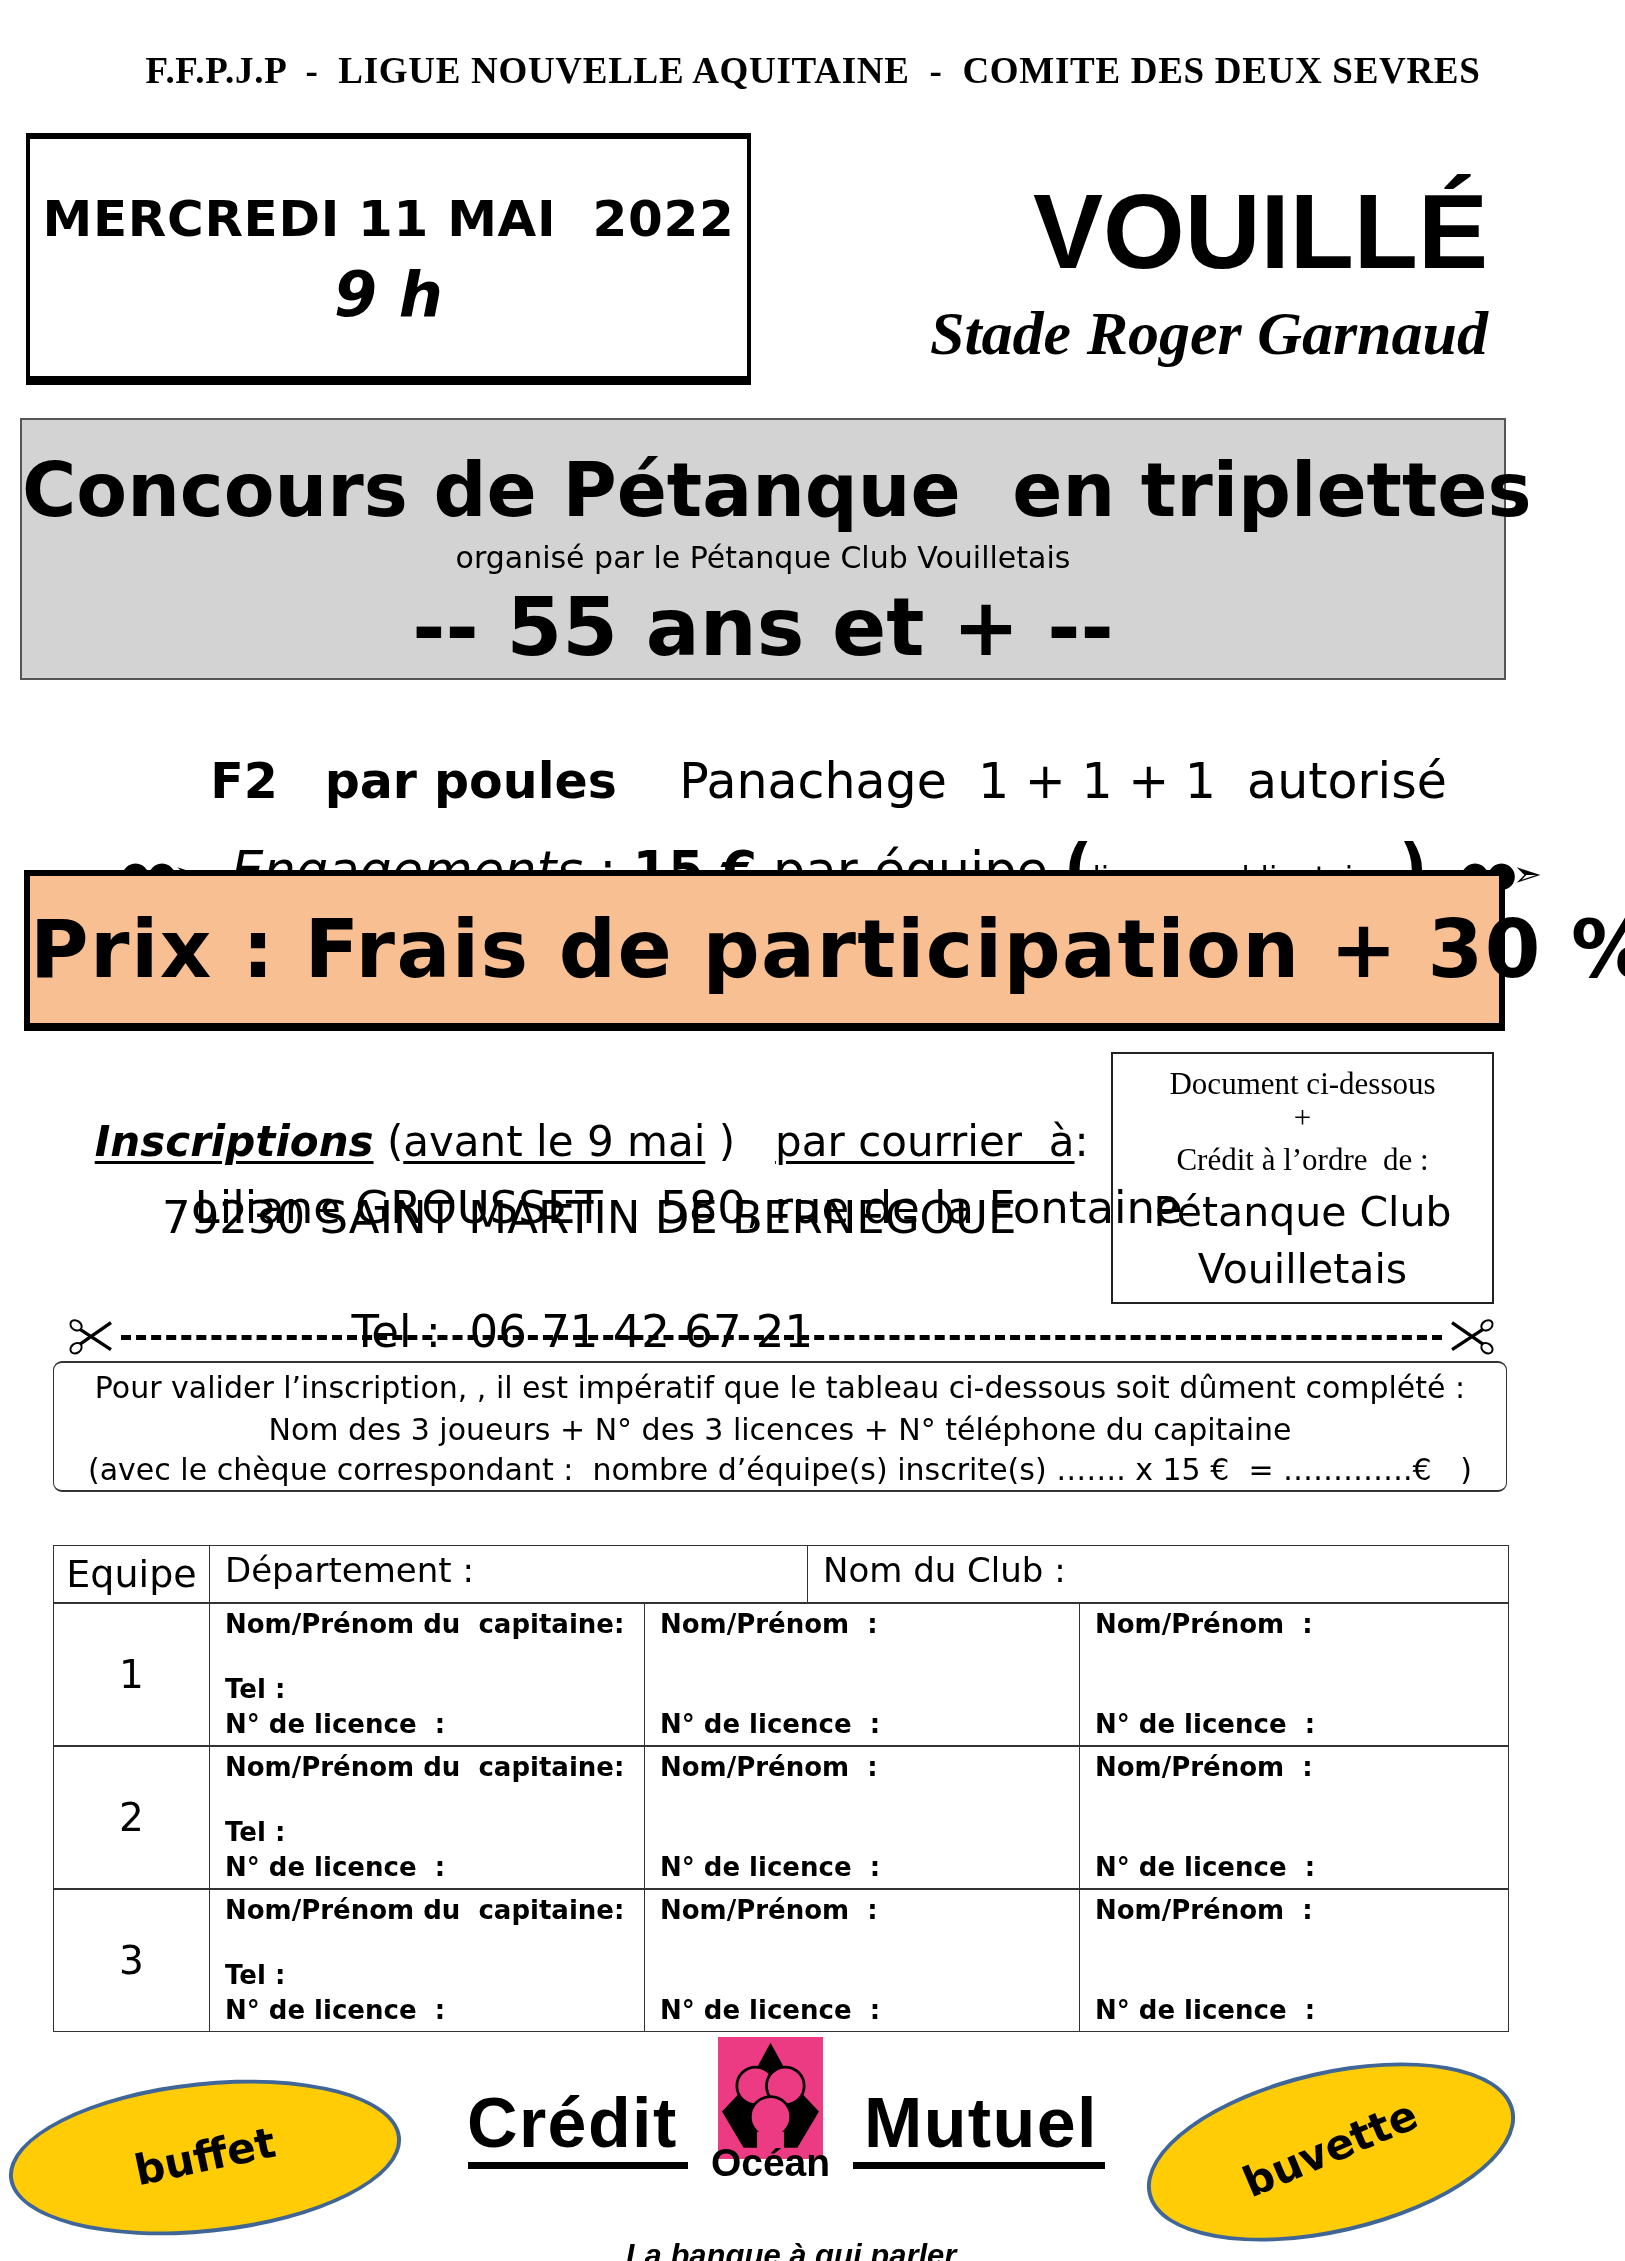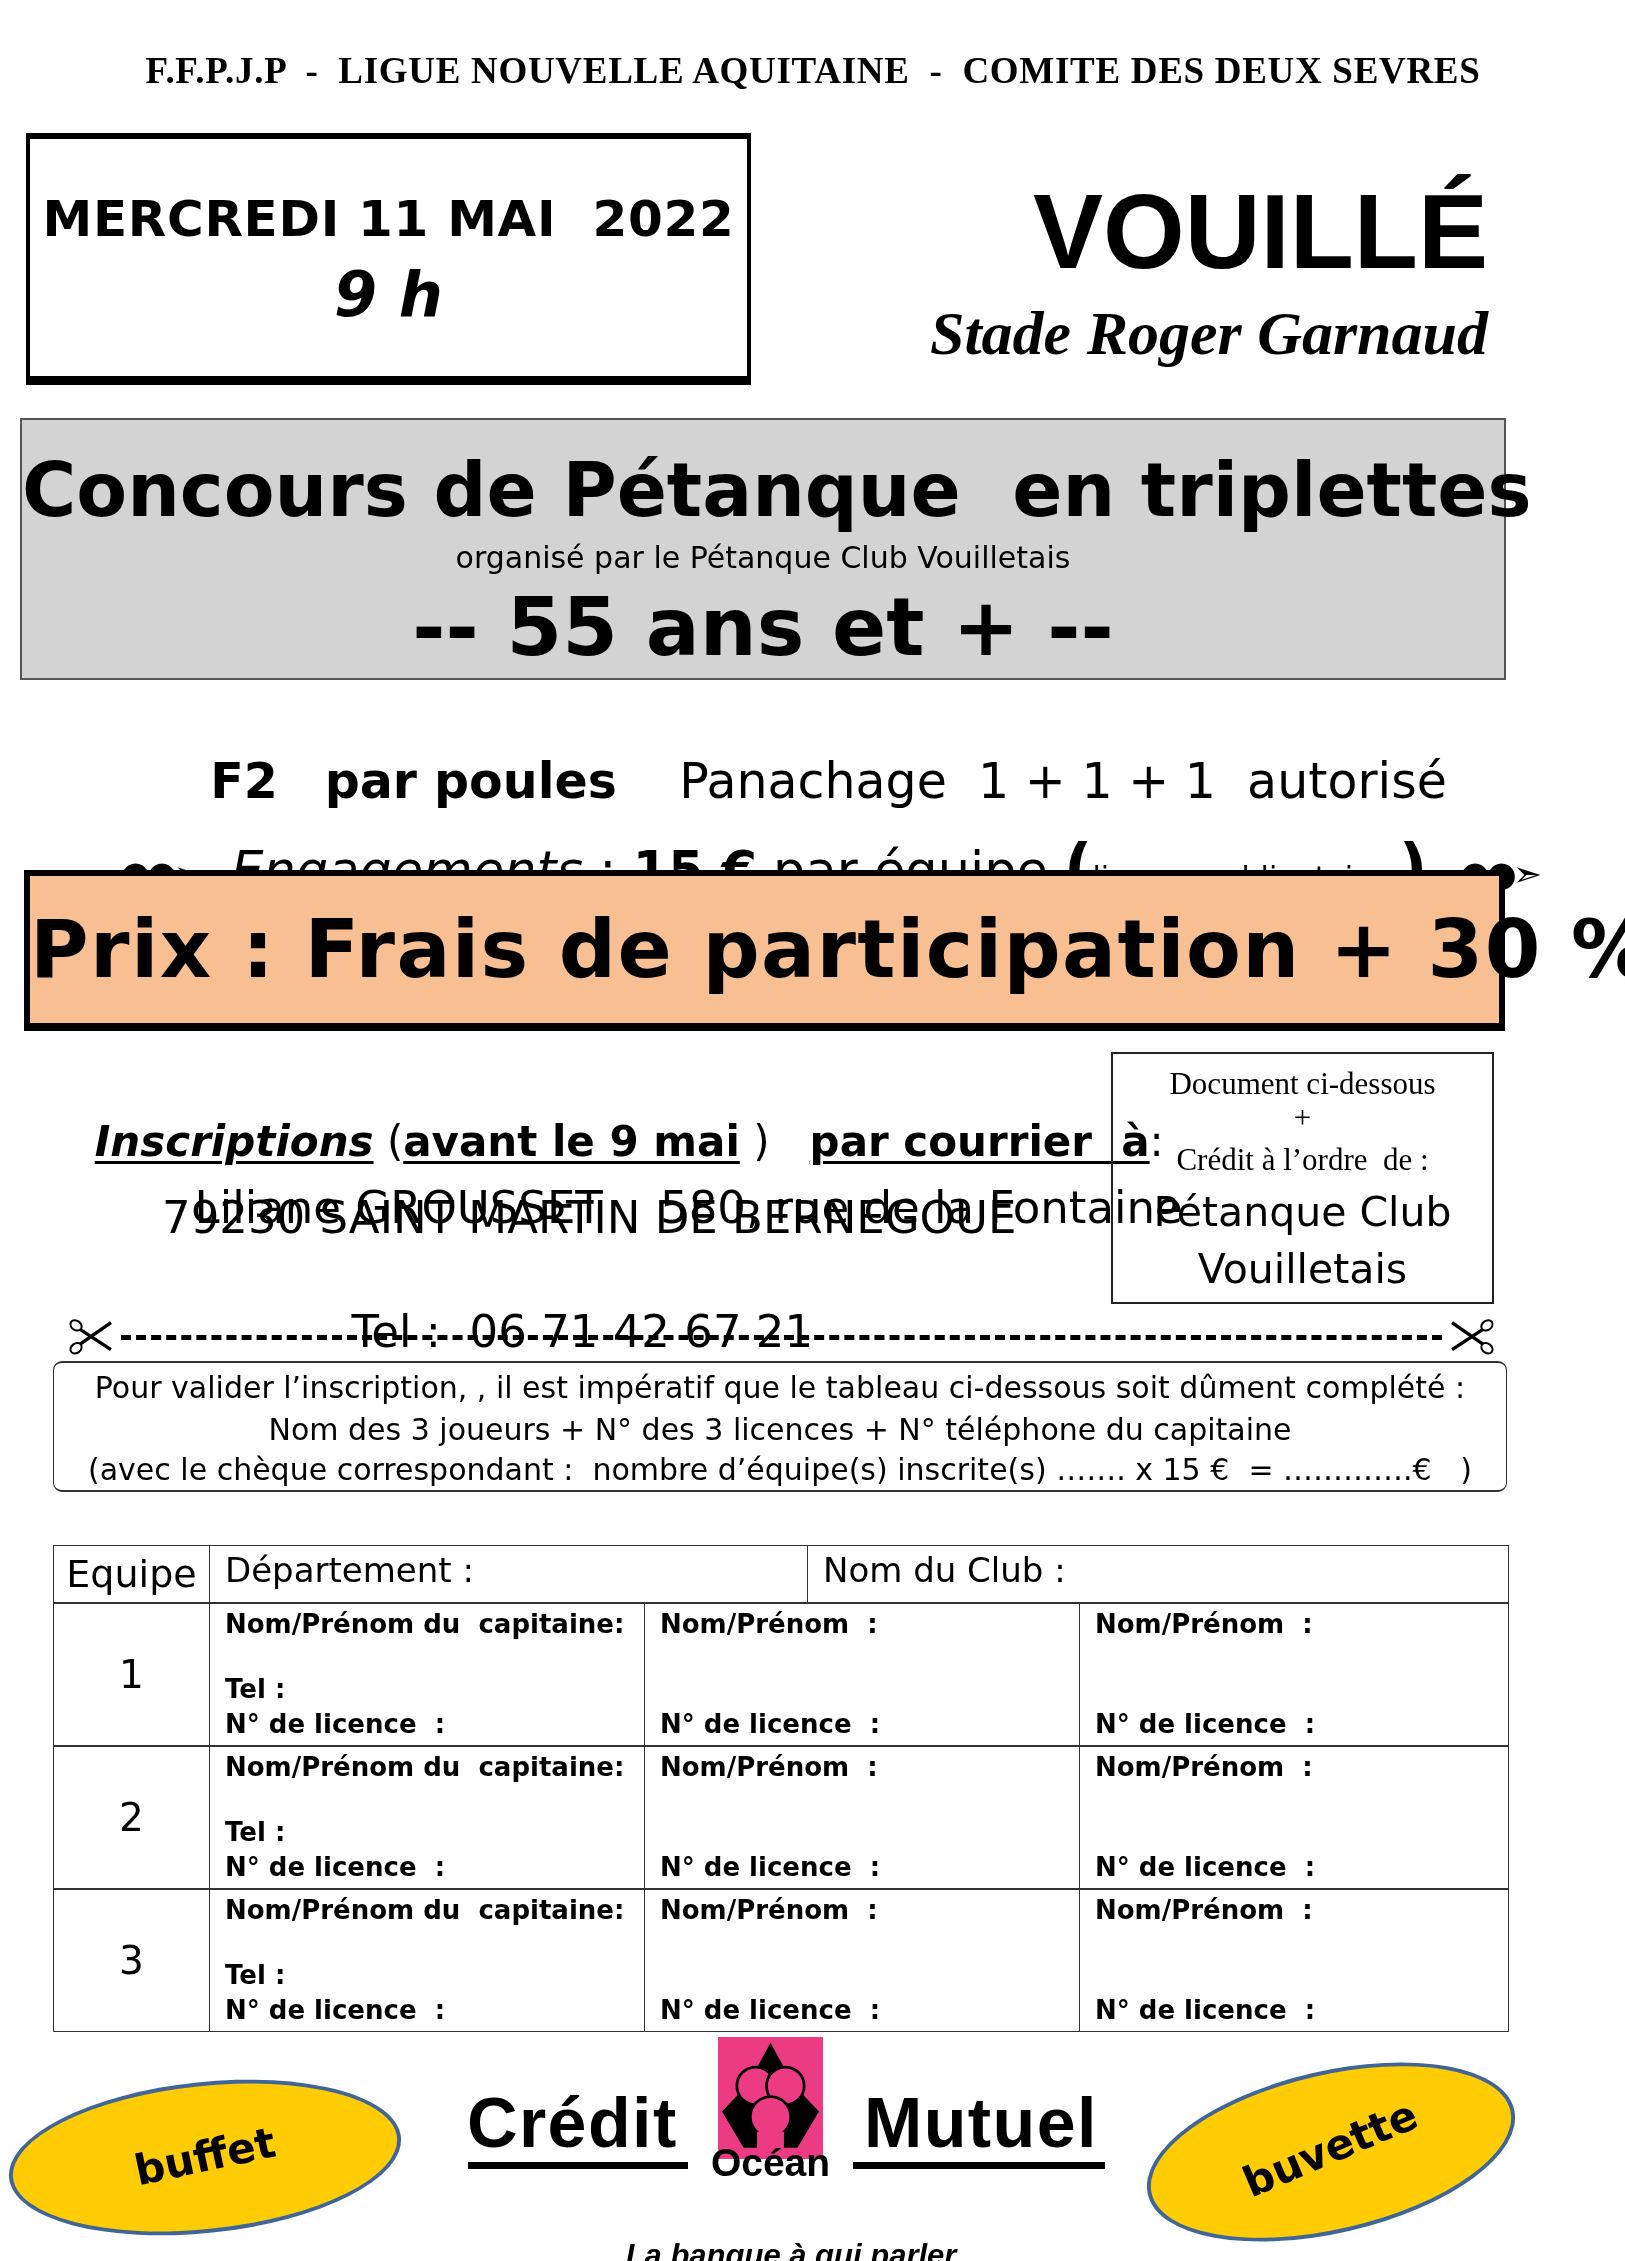--- a/index.html
+++ b/index.html
@@ -30,21 +30,21 @@
   #fee-line .ul { text-decoration: underline; font-style: italic; text-decoration-thickness: 4px; text-underline-offset: 5.4px; }
   #fee-line .b { font-weight: bold; }
   #fee-line .small { font-size: 30px; }
   #fee-line .paren { font-size: 62px; font-weight: bold; }
   .bullet-deco { font-size: 35px; letter-spacing: -4px; vertical-align: middle; }
 
   #prize-box { left: 24px; top: 870px; width: 1481px; height: 161px; background: #f8bf93; border: 6px solid #000; border-bottom-width: 8px; }
   #prize-text { position: absolute; left: 0; right: 0; top: 27px; text-align: center; font-size: 80px; font-weight: bold; white-space: pre; letter-spacing: 1.4px; }
 
   #insc-line { left: 68px; top: 1068px; font-size: 42px; white-space: pre; }
-  #insc-line .ul { text-decoration: underline; text-decoration-thickness: 3.4px; text-underline-offset: 5.4px; font-weight: bold; }
+  #insc-line .ul { text-decoration: underline; text-decoration-thickness: 3.4px; text-underline-offset: 5.4px; }
   #insc-line .bi { font-weight: bold; font-style: italic; }
   #addr-1 { left: 166px; top: 1128px; font-size: 45px; white-space: pre; }
   #addr-2 { left: 162px; top: 1191px; font-size: 45px; white-space: pre; }
   #addr-3 { left: 0; width: 1136px; top: 1252px; text-align: center; font-size: 45px; white-space: pre; }
 
   #doc-box { left: 1111px; top: 1052px; width: 383px; height: 252px; border: 2px solid #222; text-align: center; }
   #doc-l1 { position: absolute; left: 0; right: 0; top: 12px; font-size: 31px; font-family: "Liberation Serif", serif; }
   #doc-l2 { position: absolute; left: 0; right: 0; top: 46px; font-size: 31px; font-family: "Liberation Serif", serif; }
   #doc-l3 { position: absolute; left: 0; right: 0; top: 88px; font-size: 31px; font-family: "Liberation Serif", serif; white-space: pre; }
   #doc-l4 { position: absolute; left: 0; right: 0; top: 134px; font-size: 41px; }

